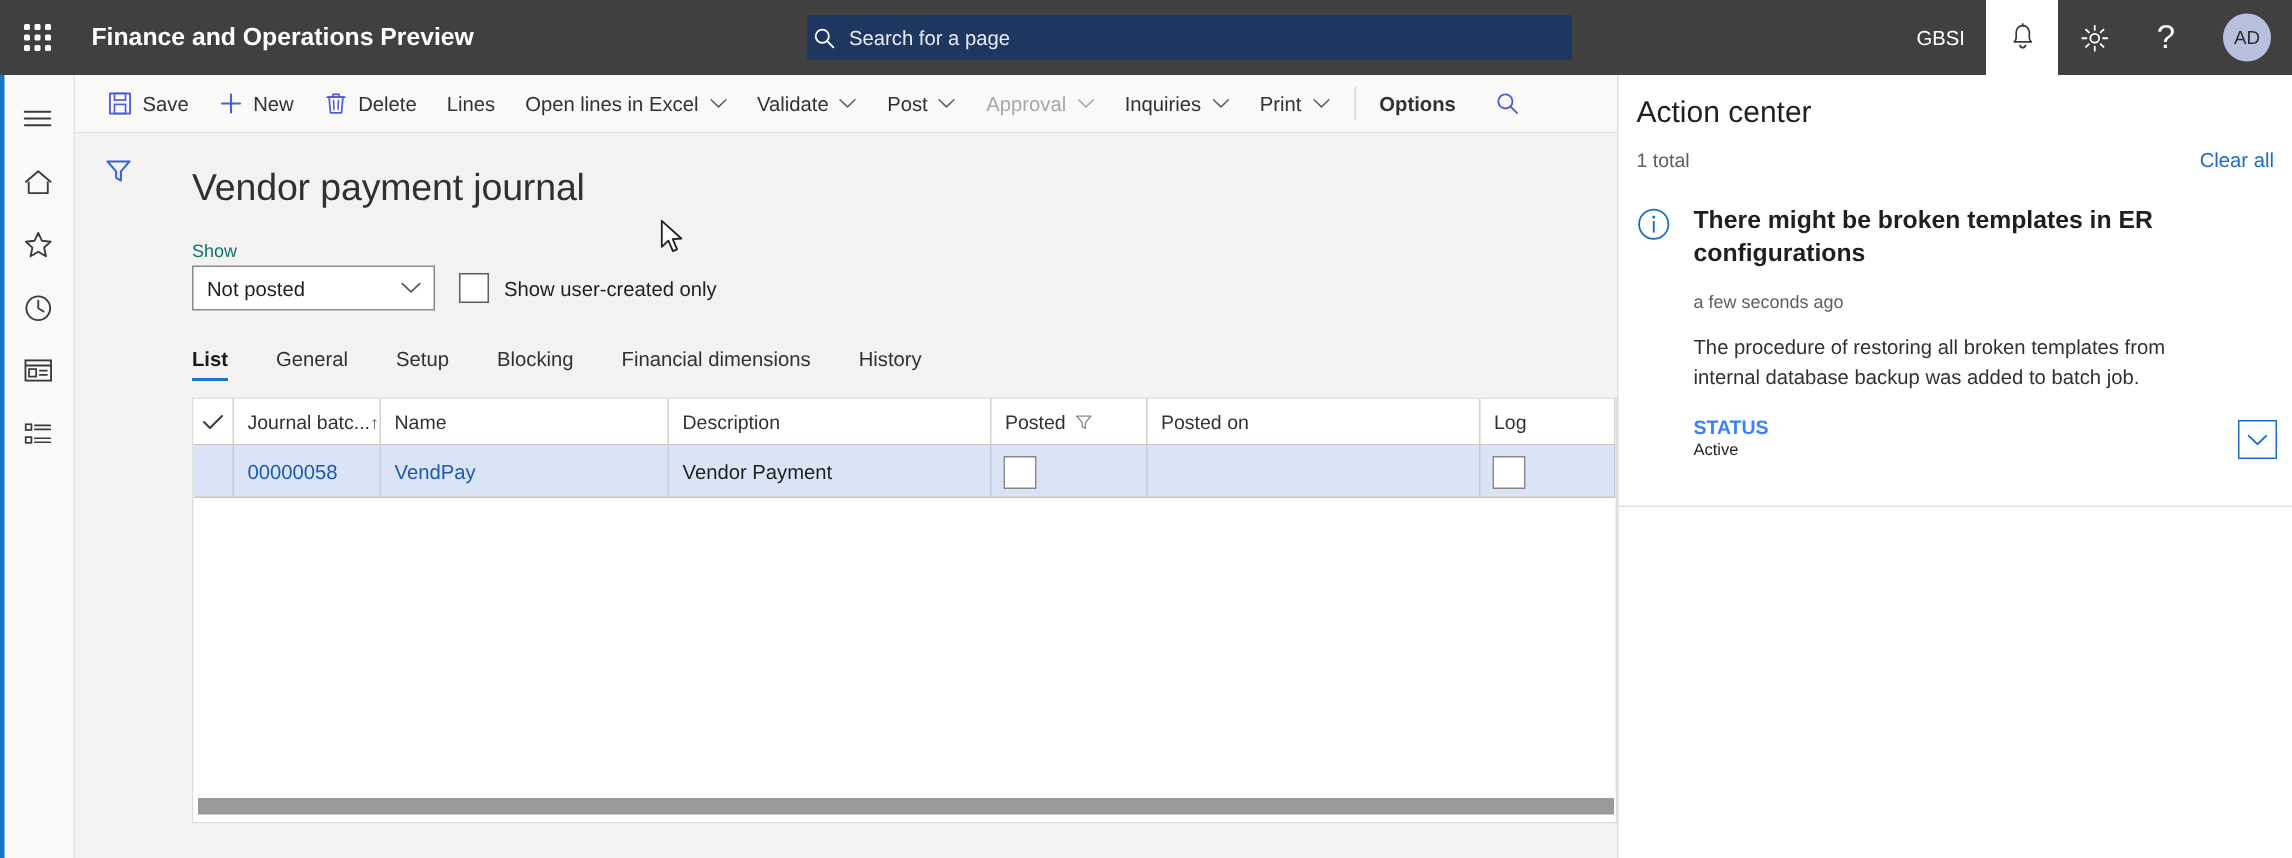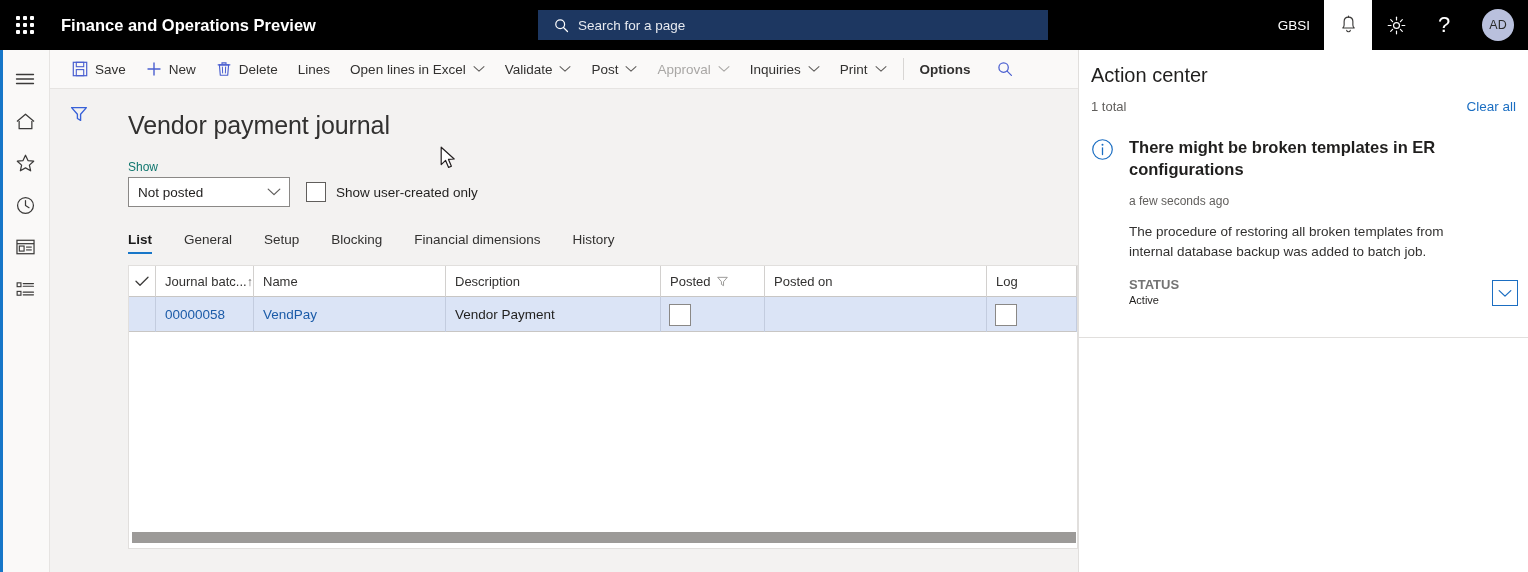--- a/index.html
+++ b/index.html
@@ -8,21 +8,21 @@
     width: 1528px; height: 572px;
     overflow: hidden;
     font-family: "Liberation Sans", sans-serif;
     background: #ffffff;
   }
 
   
   #top-nav {
     position: absolute; top: 0; left: 0;
     width: 1528px; height: 50px;
-    background: #000000;
+    background: #404040;
     display: flex; align-items: center;
   }
   #waffle {
     width: 50px; height: 50px;
     display: flex; align-items: center; justify-content: center;
     cursor: pointer;
   }
   .waffle-grid {
     width: 18px; height: 18px;
     display: grid;
@@ -39,21 +39,21 @@
     font-size: 16.5px;
     font-weight: bold;
     margin-left: 11px;
     white-space: nowrap;
   }
   #nav-search {
     position: absolute; left: 538px; top: 10px;
     width: 510px; height: 30px;
     background: #1d3761;
     display: flex; align-items: center;
-    padding-left: 16px;
+    padding-left: 4px;
     cursor: text;
   }
   #nav-search .mag {
     width: 15px; height: 15px;
     margin-right: 9px;
     flex: 0 0 auto;
   }
   #nav-search-label {
     color: #e7eaf0; font-size: 13.5px;
   }
@@ -319,21 +319,21 @@
     line-height: 1.34;
     max-width: 310px;
   }
   #ac-time { font-size: 12px; color: #605e5c; margin-top: 14px; }
   #ac-desc {
     font-size: 13.5px; color: #323130;
     margin-top: 14px; line-height: 1.45;
     max-width: 345px;
   }
   #ac-status-label {
-    font-size: 13px; color: #737373; font-weight: bold;
+    font-size: 13px; color: #3b82f6; font-weight: bold;
     margin-top: 16px;
   }
   #ac-status-value { font-size: 11px; color: #201f1e; margin-top: 2px; }
   #ac-expand {
     position: absolute; right: -2px; bottom: 0;
     width: 26px; height: 26px;
     border: 1px solid #1b6ec2;
     background: #ffffff;
     display: flex; align-items: center; justify-content: center;
     cursor: pointer;

